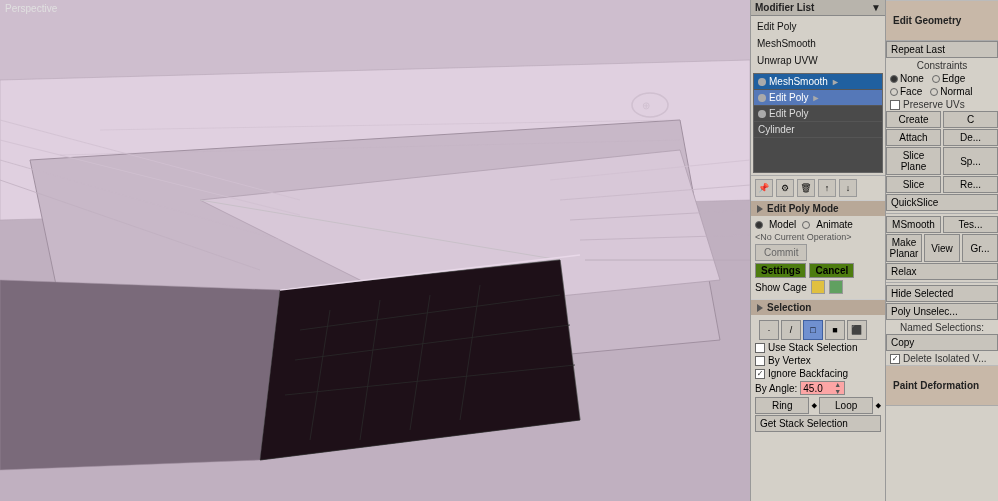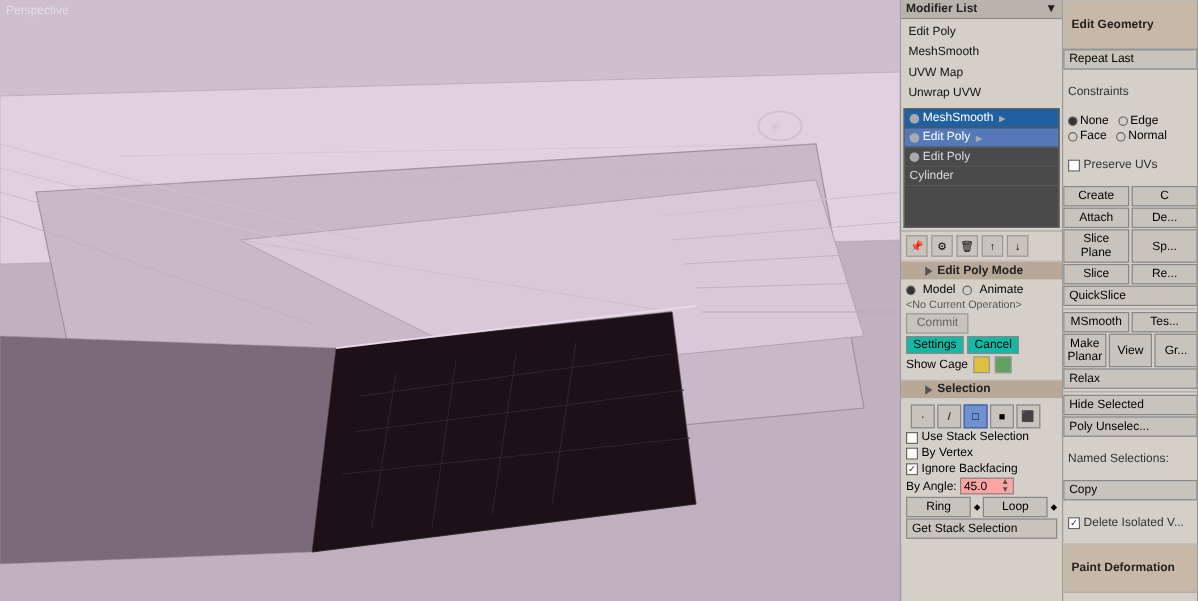--- a/index.html
+++ b/index.html
@@ -131,21 +131,21 @@
       font-size: 9px;
       cursor: pointer;
     }
 
     
     .section-header {
       background: #b8a898;
       color: #222;
       font-size: 10px;
       font-weight: bold;
-      padding: 2px 20px;
+      padding: 2px 6px;
       display: flex;
       align-items: center;
       gap: 4px;
       cursor: pointer;
       border-top: 1px solid #ccc;
     }
 
     .section-header .arrow-tri {
       width: 0; height: 0;
       border-top: 4px solid transparent;
@@ -190,25 +190,26 @@
     .commit-btn {
       background: #c8c4bc;
       border: 1px solid #999;
       padding: 2px 8px;
       font-size: 10px;
       cursor: pointer;
       color: #666;
     }
 
     .small-btn {
-      background: #14b8a6;
+      background: #4d7c0f;
       border: 1px solid #888;
       padding: 1px 5px;
       font-size: 10px;
       cursor: pointer;
+      font-weight: bold;
     }
 
     .checkbox-row {
       display: flex;
       align-items: center;
       gap: 3px;
       font-size: 10px;
     }
 
     .cb {
@@ -293,22 +294,23 @@
       background: #c8c4bc;
       border: 1px solid #888;
       padding: 2px 2px;
       font-size: 10px;
       text-align: center;
       cursor: pointer;
     }
 
     .eg-label {
       font-size: 10px;
-      padding: 12px 4px;
+      padding: 1px 4px;
       color: #333;
+      text-align: center;
     }
 
     .constraints-row {
       display: flex;
       gap: 8px;
       flex-wrap: wrap;
       padding: 1px 4px;
     }
 
     .constraint-opt {
@@ -457,23 +459,20 @@
       <span>Modifier List</span>
       <span>▼</span>
     </div>
 
     <div class="modifier-list-items">
       <div class="modifier-item">
         <span>Edit Poly</span>
       </div>
       <div class="modifier-item">
         <span>MeshSmooth</span>
-      </div>
-      <div class="modifier-item">
-        <span>UVW Map</span>
       </div>
       <div class="modifier-item">
         <span>Unwrap UVW</span>
       </div>
     </div>
 
     <div class="modifier-stack">
       <div class="stack-item selected">
         <div class="dot"></div>
         <span>MeshSmooth</span>

